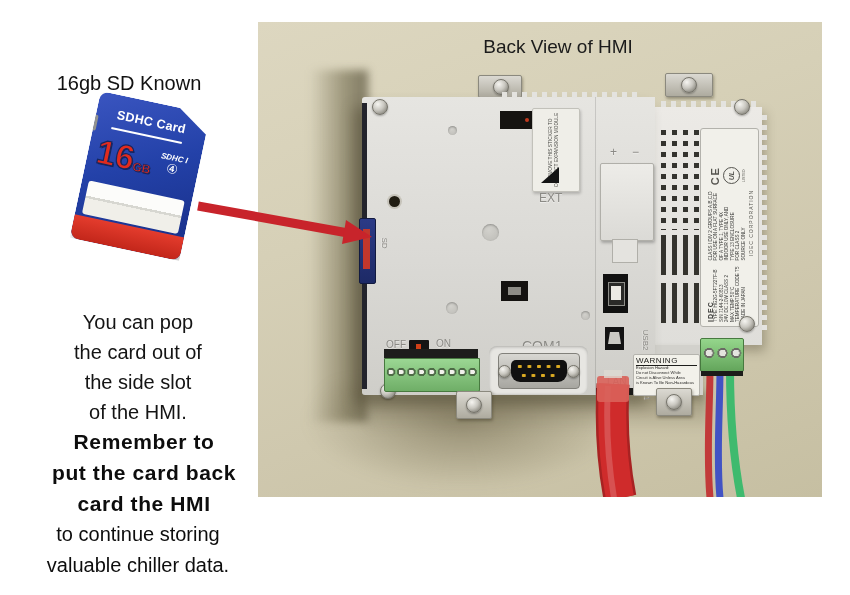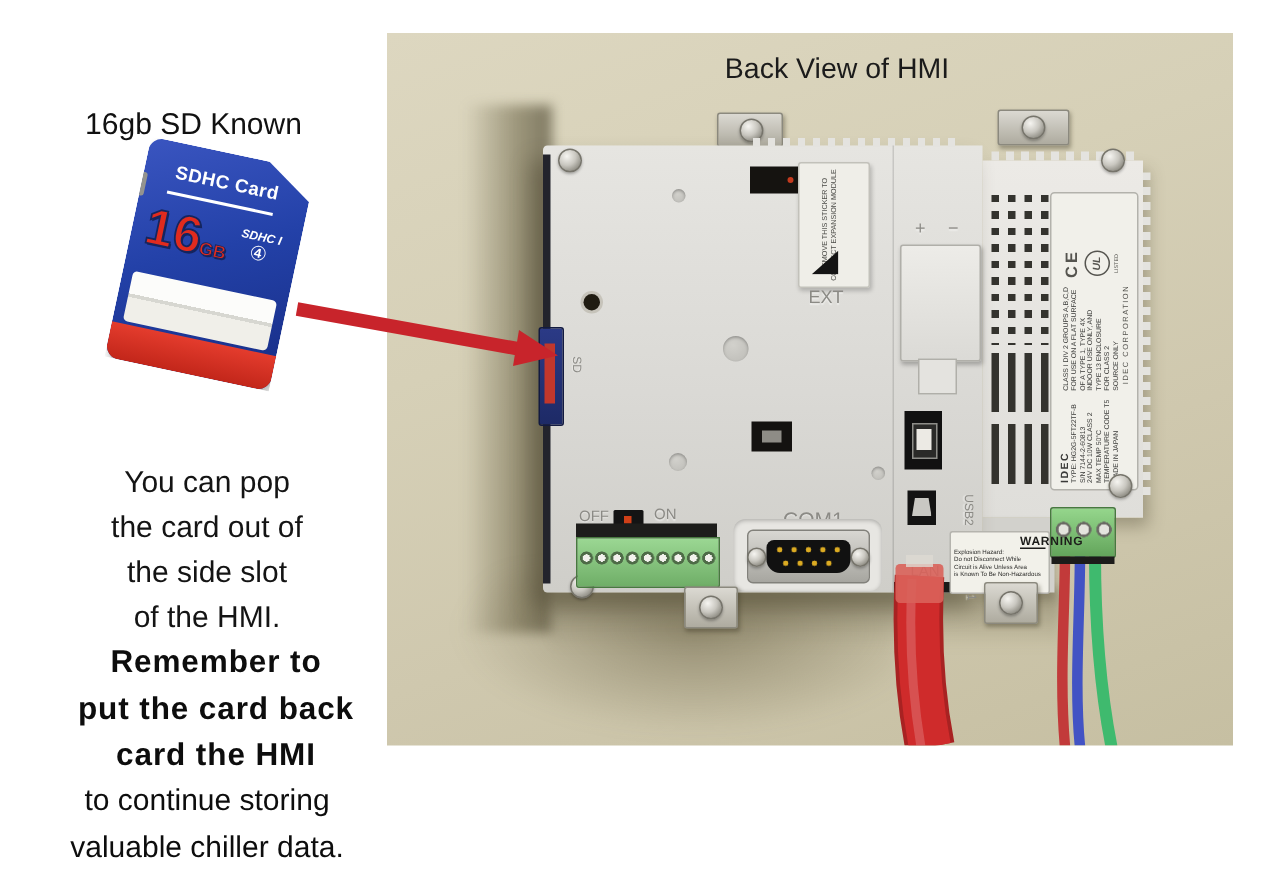--- a/index.html
+++ b/index.html
@@ -73,21 +73,21 @@
   .cert-corp{left:-5px;top:91px;width:110px;transform:rotate(-90deg);font-size:5px;letter-spacing:1px;color:#55544f;text-align:center;}
   .sticker{left:170px;top:11px;width:46px;height:82px;background:rgba(240,239,232,.93);
            border:1px solid #c2c1ba;border-radius:2px;box-shadow:1px 2px 3px rgba(0,0,0,.2);}
   .sticker-rot{left:-15px;top:33px;width:76px;height:16px;transform:rotate(-90deg);
                font-size:4.8px;line-height:6px;color:#4a4a46;text-align:center;white-space:nowrap;}
   .sticker-tri{left:8px;bottom:8px;width:18px;height:16px;background:#141414;
                clip-path:polygon(100% 0,100% 100%,0 100%);}
   .vrot{transform:rotate(90deg);font-size:8px;text-align:center;}
   .warning{left:375px;top:332px;width:61px;height:38px;background:#f2f1ea;border:1px solid #b5b4ae;
            border-radius:2px;padding:1px 2px;z-index:4;}
-  .warning .wt{font-size:8px;font-weight:bold;color:#1d1d1b;letter-spacing:.5px;border-bottom:1px solid #1d1d1b;margin-left:44px;}
+  .warning .wt{font-size:8px;font-weight:normal;color:#1d1d1b;letter-spacing:.5px;border-bottom:1px solid #1d1d1b;}
   .warning .wl{font-size:4.1px;line-height:4.9px;color:#2c2c2a;white-space:nowrap;}
   .gterm{left:442px;top:316px;width:42px;height:32px;z-index:3;
          background:linear-gradient(180deg,#95d68c,#63a55b);border:1px solid #47793f;border-radius:2px;}
   .gterm-pins{left:1px;top:6px;width:40px;height:16px;
       background-image:radial-gradient(circle at 7px 8px,#e4e4de 0 3.4px,#6a6a64 3.5px 5px,transparent 5.2px);
       background-size:13.5px 16px;background-repeat:repeat-x;}
   .gterm-base{left:0;bottom:-5px;width:100%;height:5px;background:#1c1c1a;}
   .com2-pins{width:92px;height:12px;
       background-image:radial-gradient(circle at 5px 6px,#f2f1ec 0 2.4px,#4e6b47 2.5px 4.2px,transparent 4.5px);
       background-size:10.2px 12px;background-repeat:repeat-x;}

